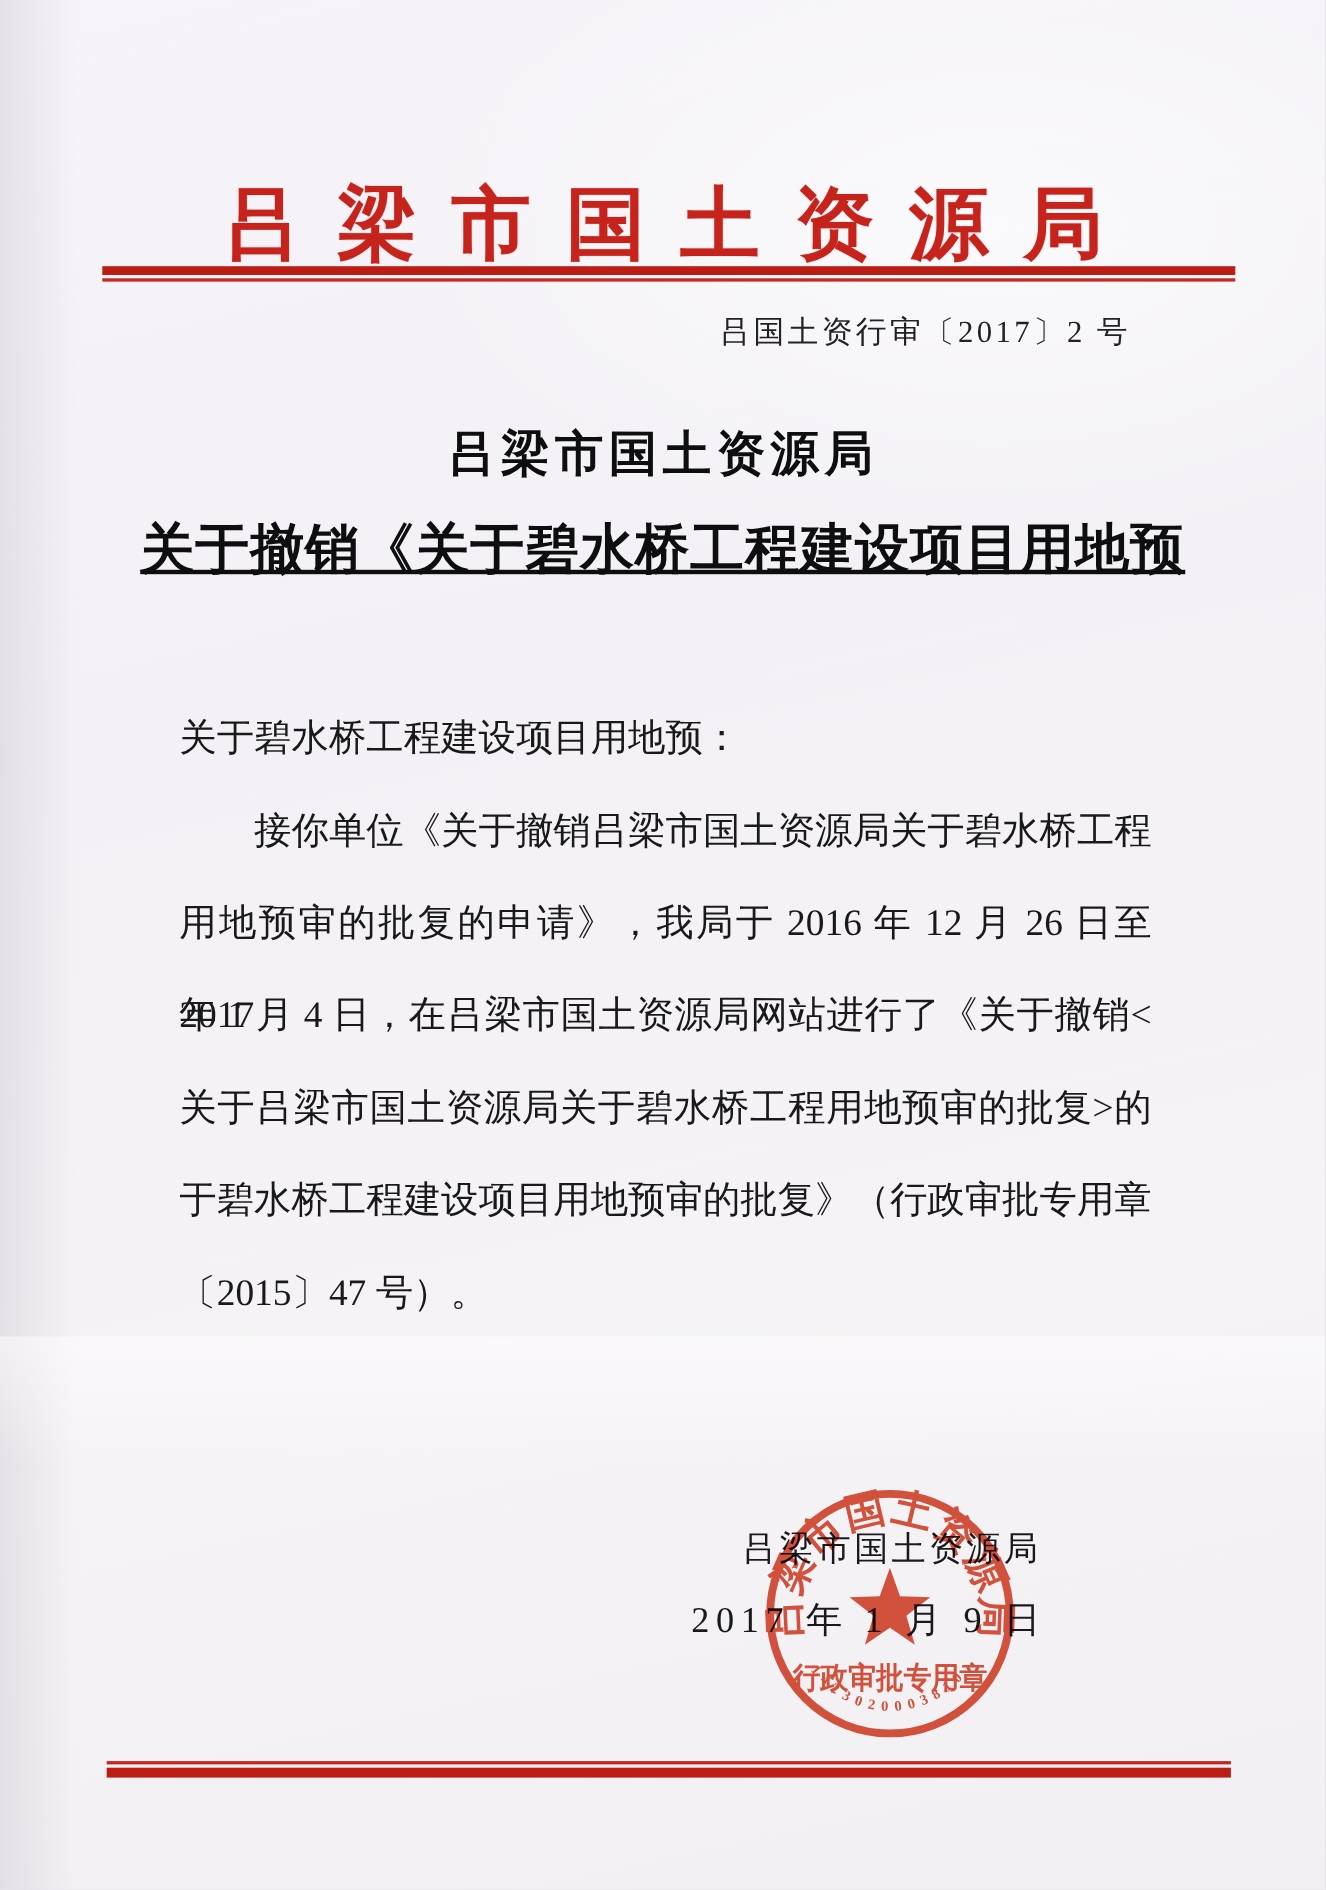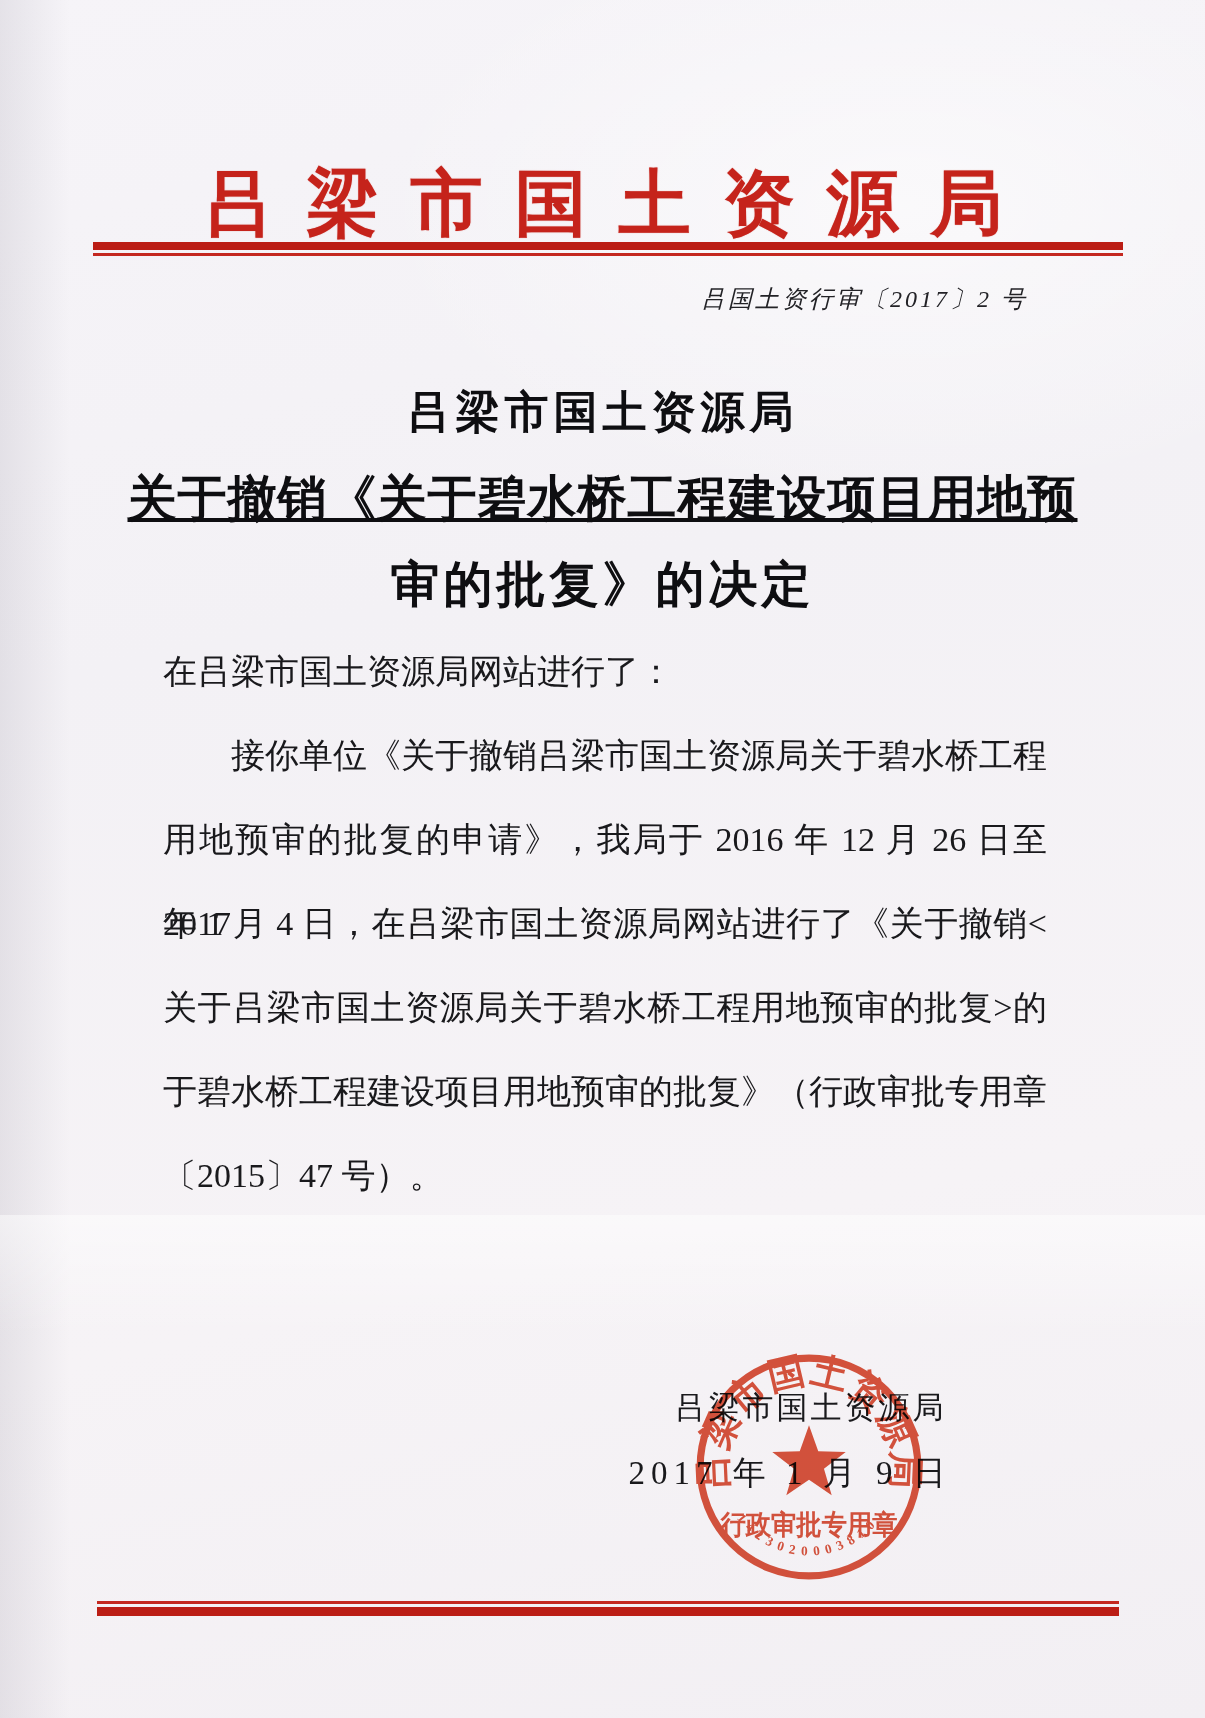--- a/index.html
+++ b/index.html
@@ -38,22 +38,22 @@
   .rule-top .thick { height:8px; background:#bb1d15; }
   .rule-top .gap { height:3px; }
   .rule-top .thin { height:3px; background:#c42820; }
   .rule-bottom { top:1601px; left:97px; width:1022px; }
   .rule-bottom .thin { height:3px; background:#c42820; }
   .rule-bottom .gap { height:3px; }
   .rule-bottom .thick { height:9px; background:#bb1d15; }
 
   .doc-number {
     position:absolute; top:283px; right:177px;
-    font-size:24px; letter-spacing:3px;
-    color:#222226; white-space:nowrap;font-style:italic;
+    font-size:28px; letter-spacing:3px;
+    color:#222226; white-space:nowrap;
   }
 
   .title-line { position:absolute; left:0; width:100%; text-align:center;
     font-weight:bold; color:#0e0e11; white-space:nowrap; }
   .title-1 { top:383px; font-size:44px; letter-spacing:5px; }
   .title-2 { top:466px; font-size:49px; letter-spacing:1px;text-decoration:underline; }
   .title-3 { top:552px; font-size:49px; letter-spacing:4px; }
 
   .body-block {
     position:absolute; top:630px; left:163px; width:884px;
@@ -97,24 +97,23 @@
   <div class="rule rule-top">
     <div class="bar thick"></div>
     <div class="bar gap"></div>
     <div class="bar thin"></div>
   </div>
 
   <div class="doc-number">吕国土资行审〔2017〕2 号</div>
 
   <div class="title-line title-1">吕梁市国土资源局</div>
   <div class="title-line title-2">关于撤销《关于碧水桥工程建设项目用地预</div>
-  <div class="title-line title-3">审的批复》的决定</div>
 
   <div class="body-block">
-    <div class="body-line">在吕梁市国土资源局网站进行了：</div>
+    <div class="body-line">关于碧水桥工程建设项目用地预：</div>
     <div class="body-line just indent">接你单位《关于撤销吕梁市国土资源局关于碧水桥工程</div>
     <div class="body-line just">用地预审的批复的申请》，我局于 2016 年 12 月 26 日至 2017</div>
     <div class="body-line just">年 1 月 4 日，在吕梁市国土资源局网站进行了《关于撤销&lt;</div>
     <div class="body-line just">关于吕梁市国土资源局关于碧水桥工程用地预审的批复&gt;的</div>
     <div class="body-line just">于碧水桥工程建设项目用地预审的批复》（行政审批专用章</div>
     <div class="body-line">〔2015〕47 号）。</div>
   </div>
 
   <div class="sig-name">吕梁市国土资源局</div>
   <div class="sig-date">2017 年 1 月 9 日</div>

